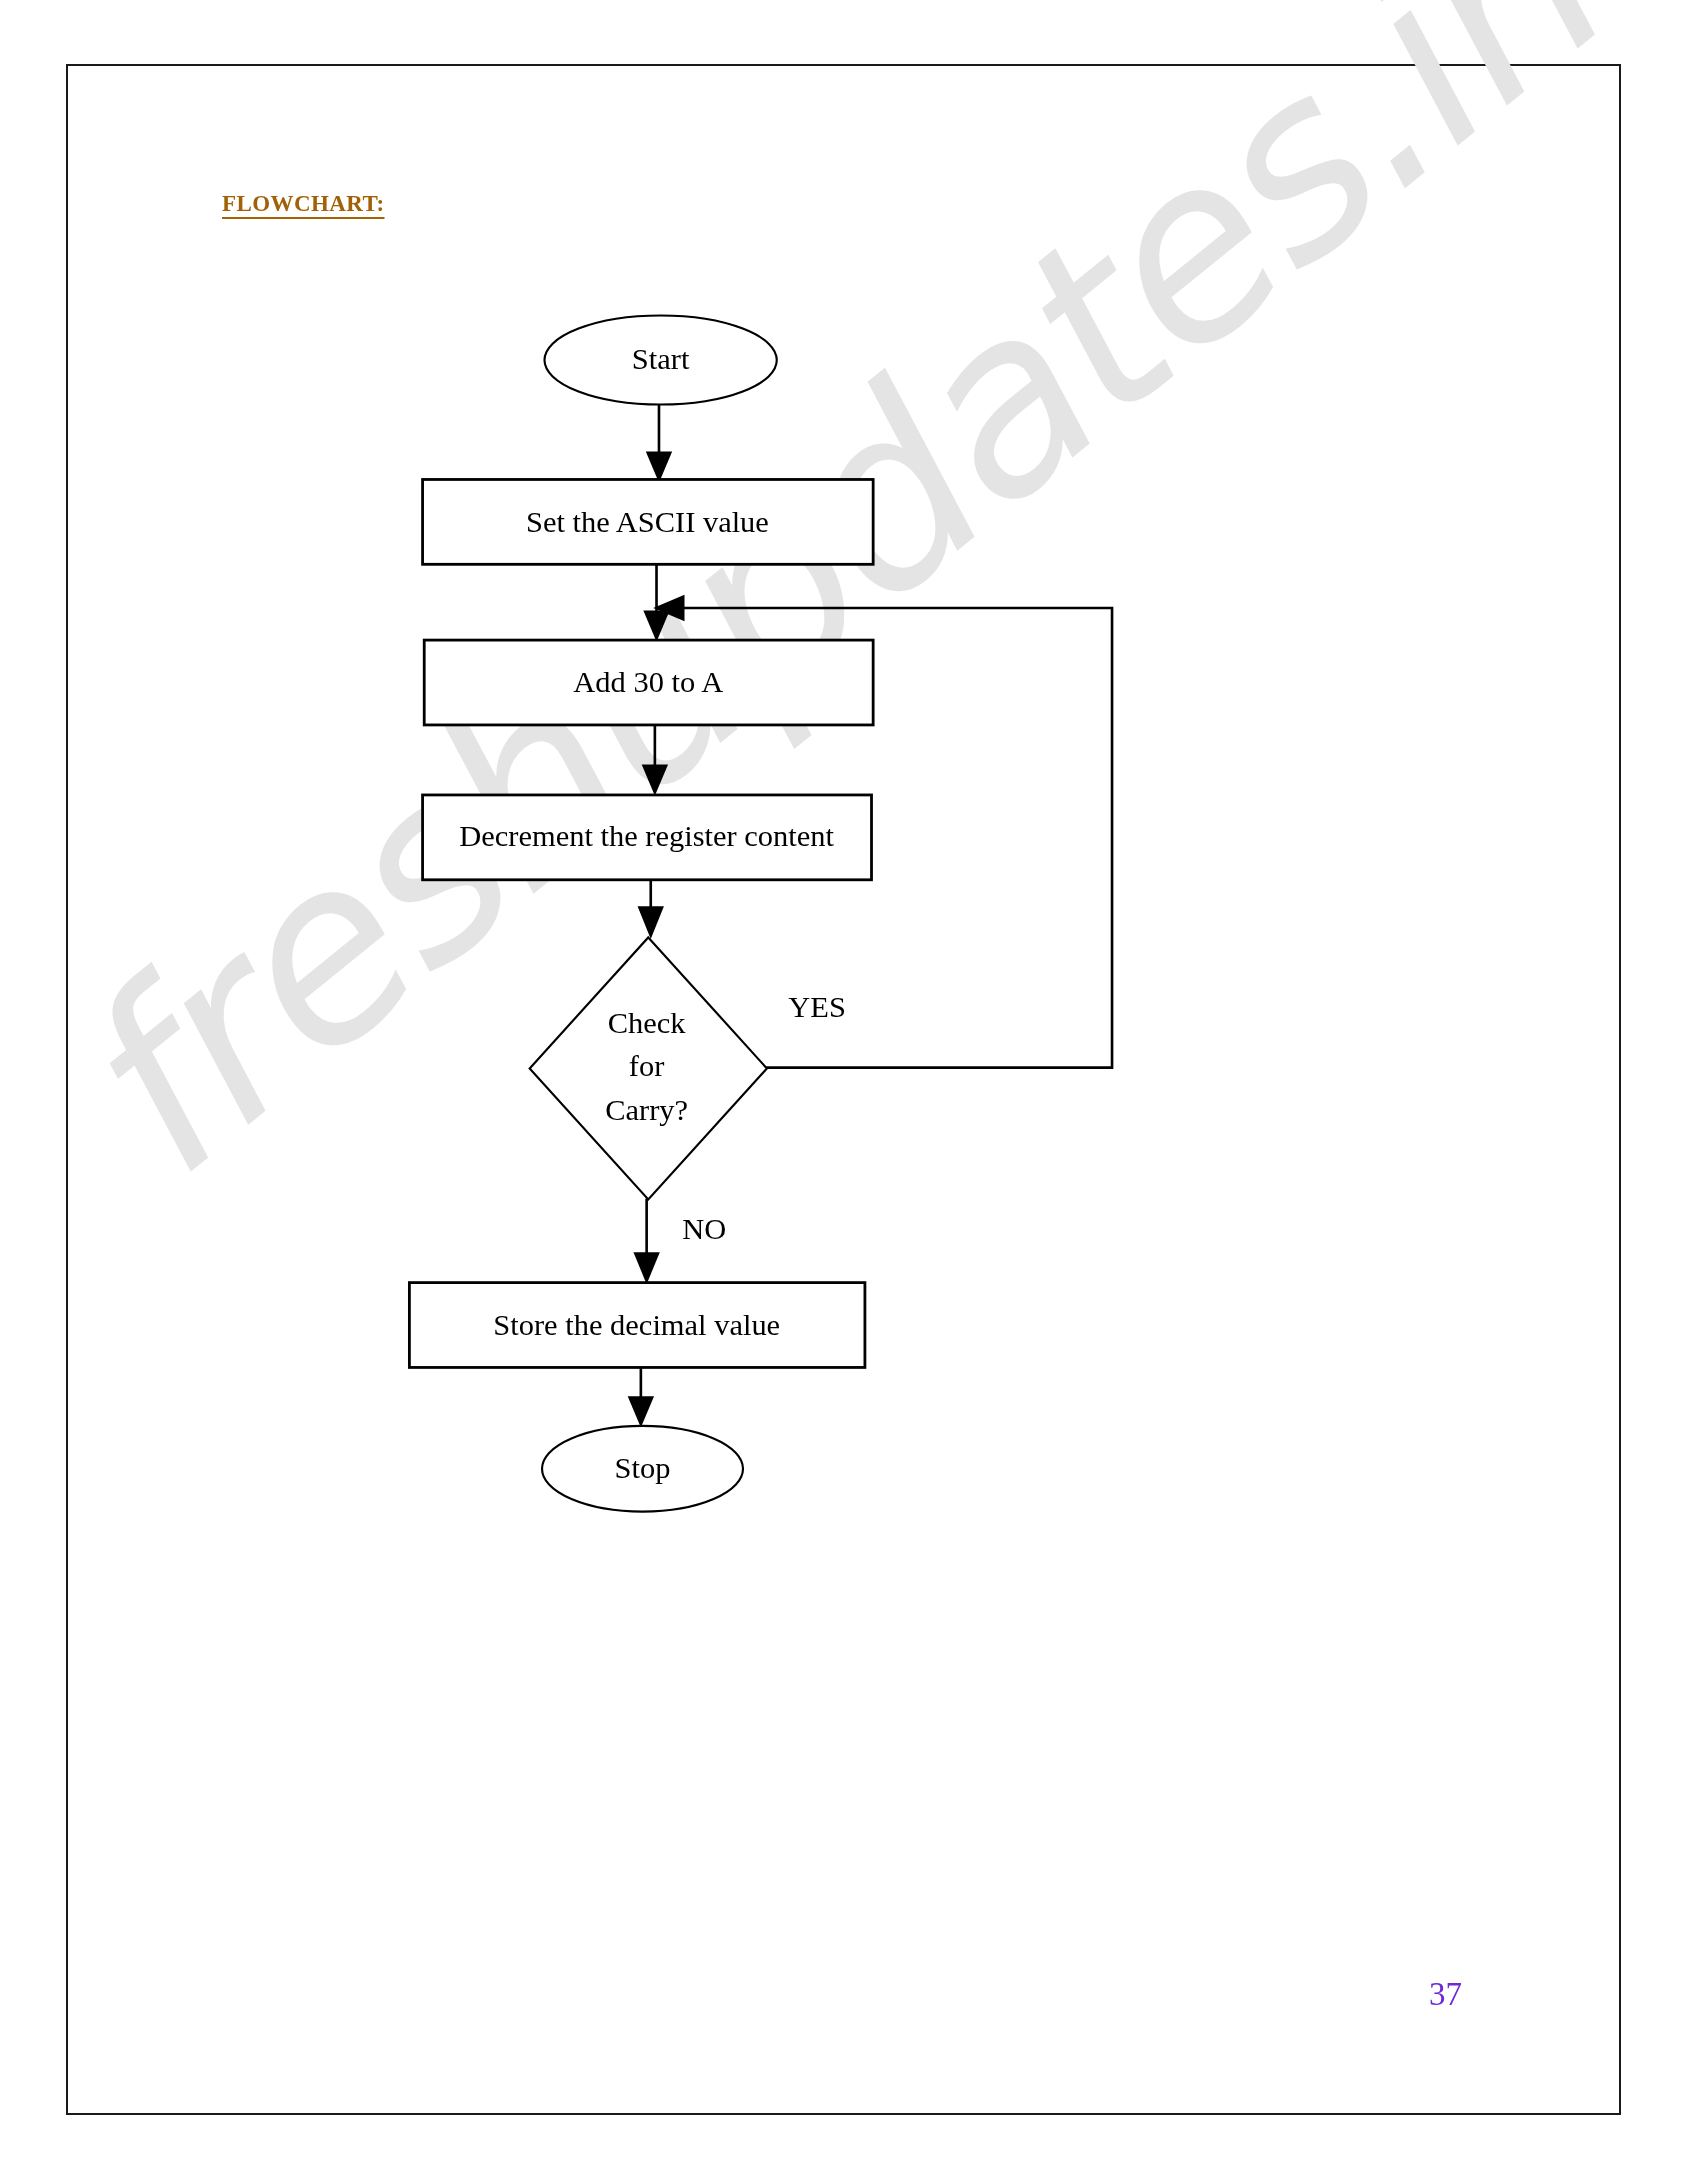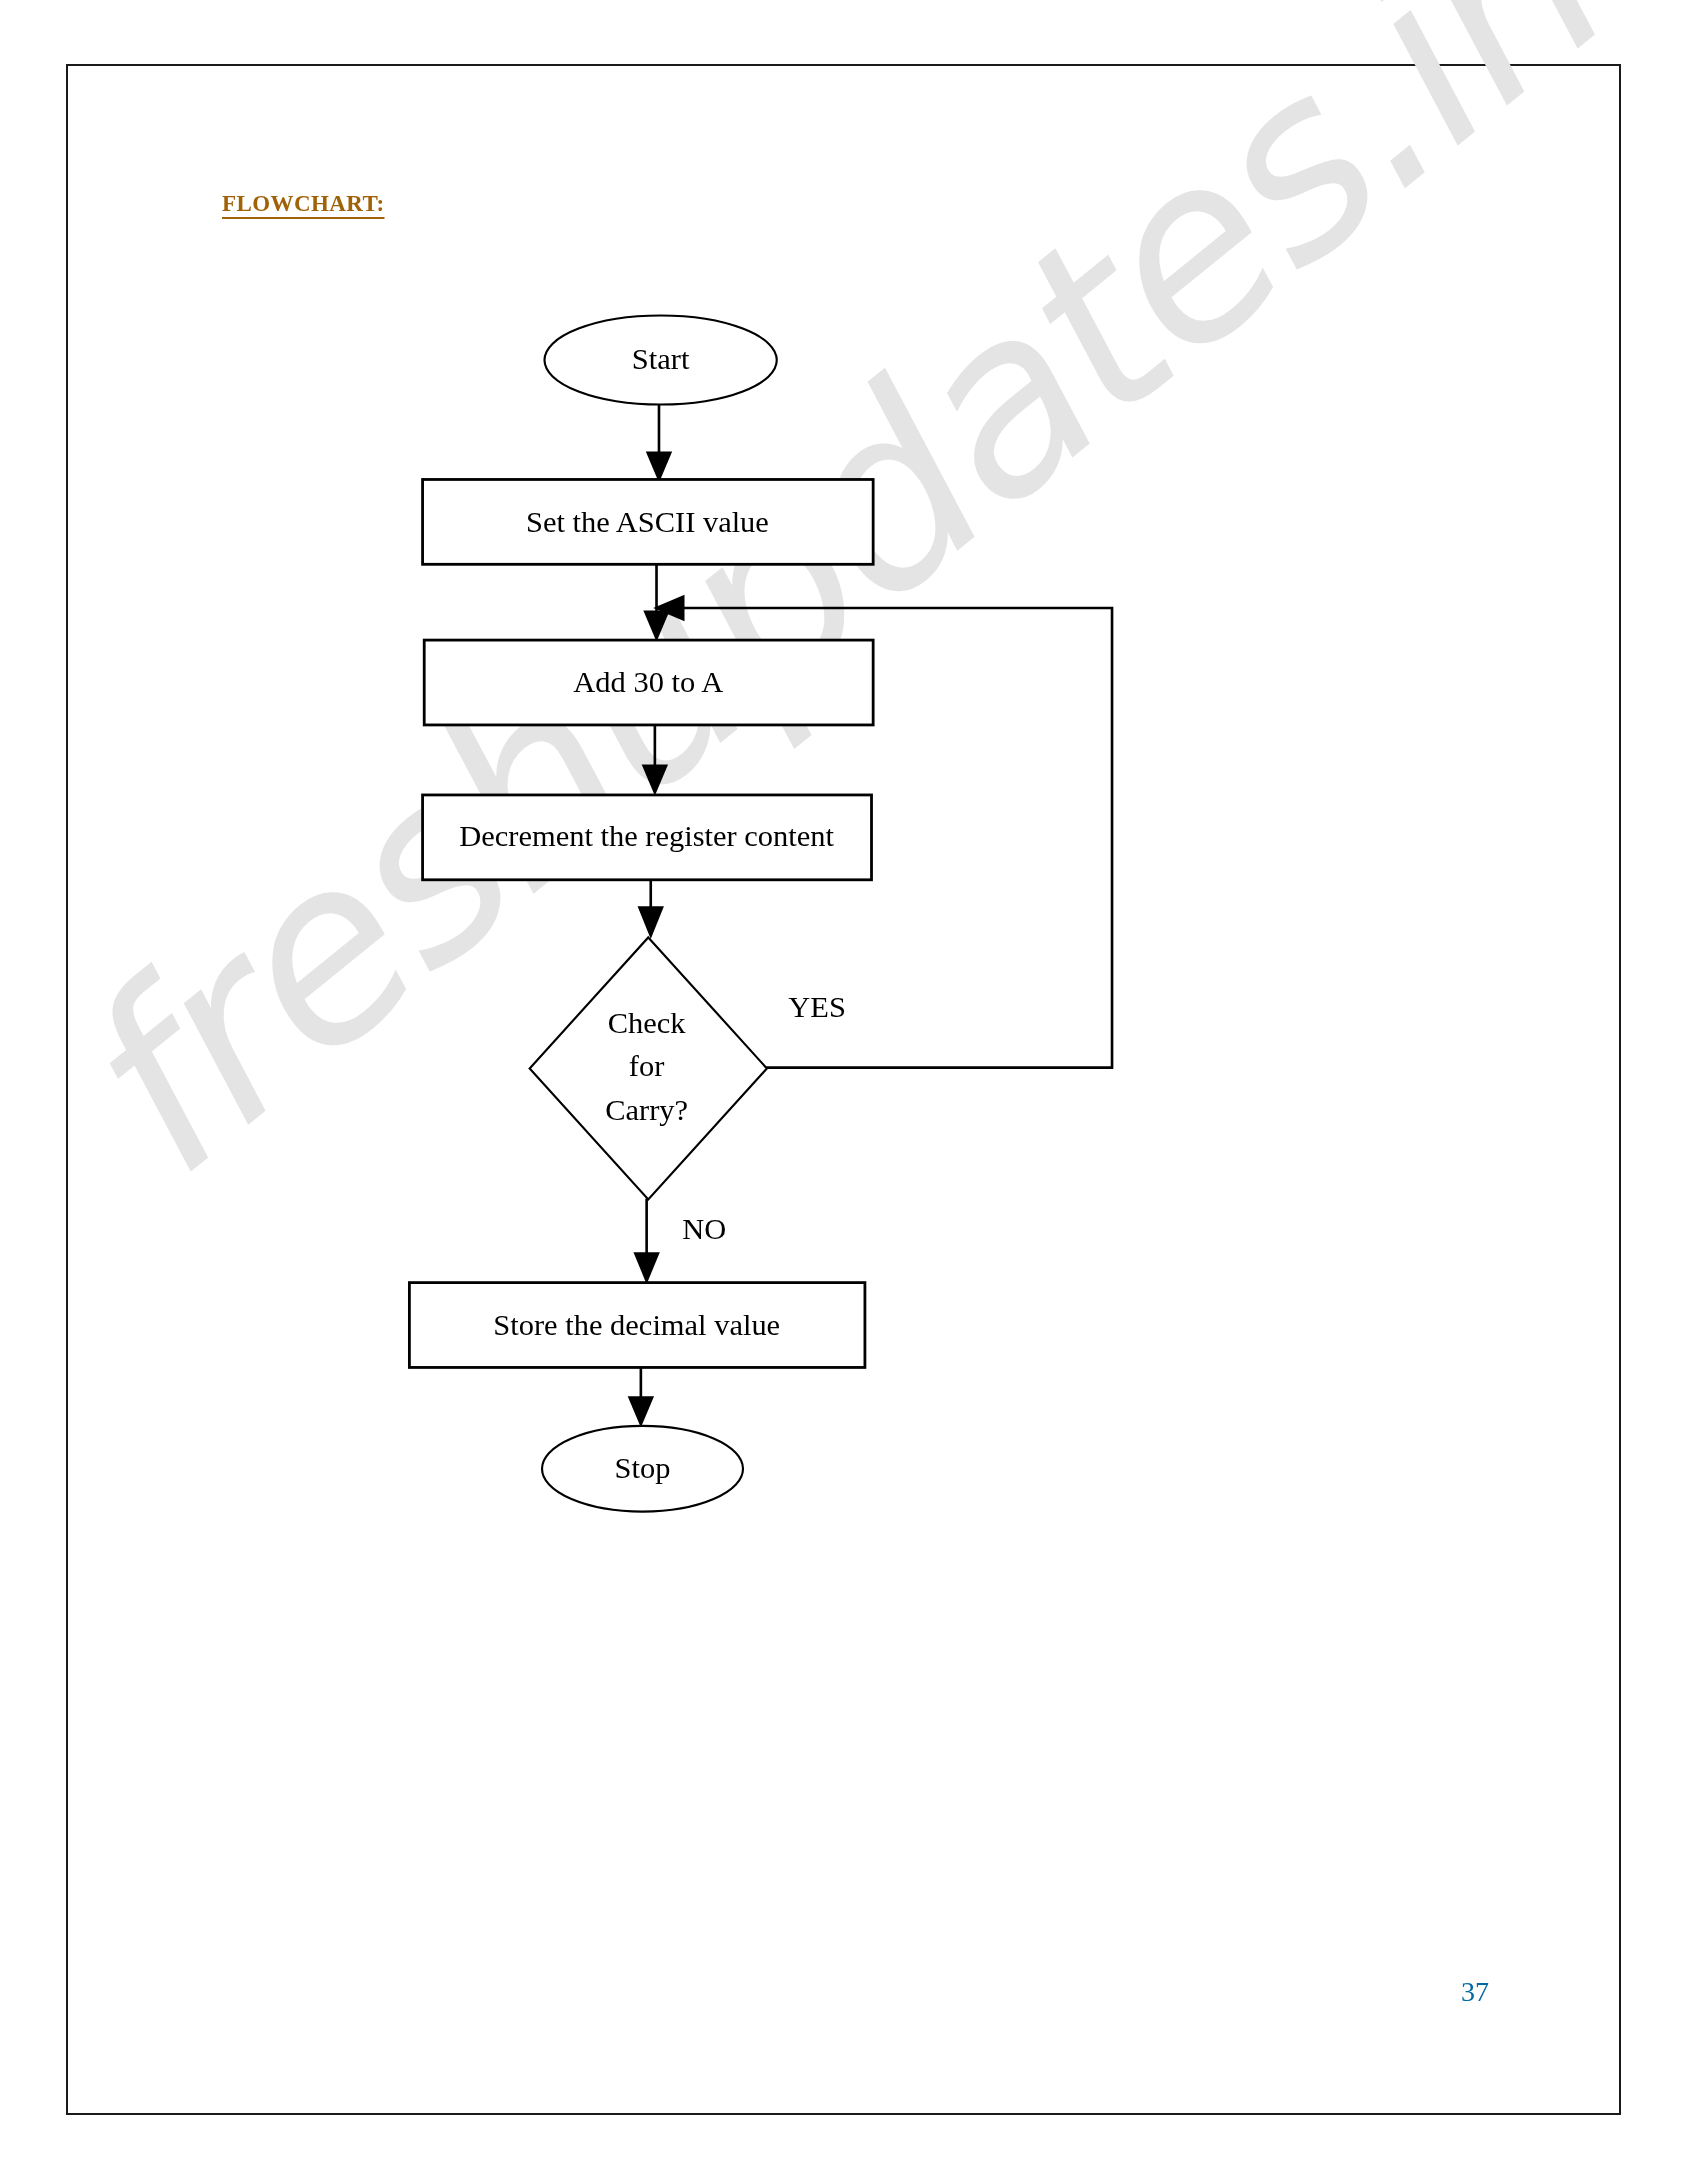--- a/index.html
+++ b/index.html
@@ -108,24 +108,23 @@
     font-size: 37px;
     fill: #000000;
     text-anchor: middle;
     dominant-baseline: middle;
   }
   
   #page-number {
     position: absolute;
     left: 1429px;
     top: 1976px;
-    font-size: 28px;
-    color: #0369a1;
+    font-size: 33px;
+    color: #6d28d9;
     z-index: 5;
-    margin-left: 32px;
   }
 </style>
 </head>
 <body>
 
 <div id="page">
 
   <div id="watermark">
     <div id="watermark-text">freshupdates.in</div>
   </div>

